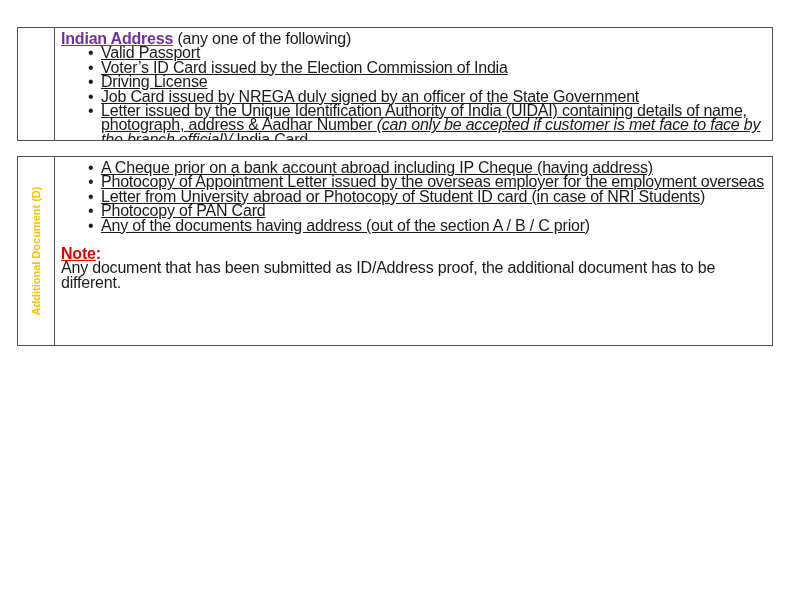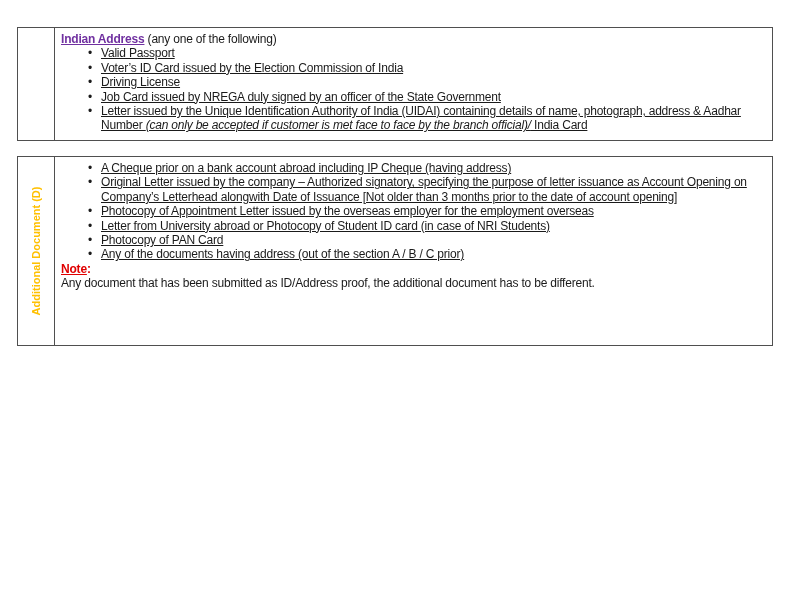--- a/index.html
+++ b/index.html
@@ -46,21 +46,21 @@
     left: 50%;
     transform: translate(-50%, -50%) rotate(-90deg);
     white-space: nowrap;
     color: #FFC000;
     font-weight: bold;
     font-size: 11px;
   }
   .content-col {
     flex: 1;
     padding: 4px 6px 4px 6px;
-    font-size: 12px;
+    font-size: 16px;
     line-height: 14.4px;
     letter-spacing: -0.2px;
     overflow: hidden;
   }
   .section-header { margin: 0 0 0 0; }
   .section-title {
     color: #7030A0;
     font-weight: bold;
     text-decoration: underline;
   }
@@ -71,21 +71,21 @@
     list-style: none;
   }
   ul.doc-list li { position: relative; text-decoration: underline; }
   ul.doc-list li::before {
     content: "\2022";
     position: absolute;
     left: -13px;
     top: 0;
   }
   .italic-seg { font-style: italic; }
-  .note-block { }
+  .note-block { margin-top: 14px; }
   .note-label {
     color: #E00000;
     font-weight: bold;
     text-decoration: underline;
   }
   .note-colon {
     color: #E00000;
     font-weight: bold;
   }
   .note-text { color: #1a1a1a; }
@@ -109,21 +109,20 @@
   </div>
 </div>
 
 <div class="doc-table" id="additional-doc-table">
   <div class="side-col">
     <span class="side-label">Additional Document (D)</span>
   </div>
   <div class="content-col">
     <ul class="doc-list">
       <li><span>A Cheque prior on a bank account abroad including IP Cheque (having address)</span></li>
-      <li><span>Original Letter issued by the company – Authorized signatory, specifying the purpose of letter issuance as Account Opening on Company’s Letterhead alongwith Date of Issuance [Not older than 3 months prior to the date of account opening]</span></li>
       <li><span>Photocopy of Appointment Letter issued by the overseas employer for the employment overseas</span></li>
       <li><span>Letter from University abroad or Photocopy of Student ID card (in case of NRI Students)</span></li>
       <li><span>Photocopy of PAN Card</span></li>
       <li><span>Any of the documents having address (out of the section A / B / C prior)</span></li>
     </ul>
     <div class="note-block">
       <div><span class="note-label">Note</span><span class="note-colon">:</span></div>
       <div class="note-text">Any document that has been submitted as ID/Address proof, the additional document has to be different.</div>
     </div>
   </div>

